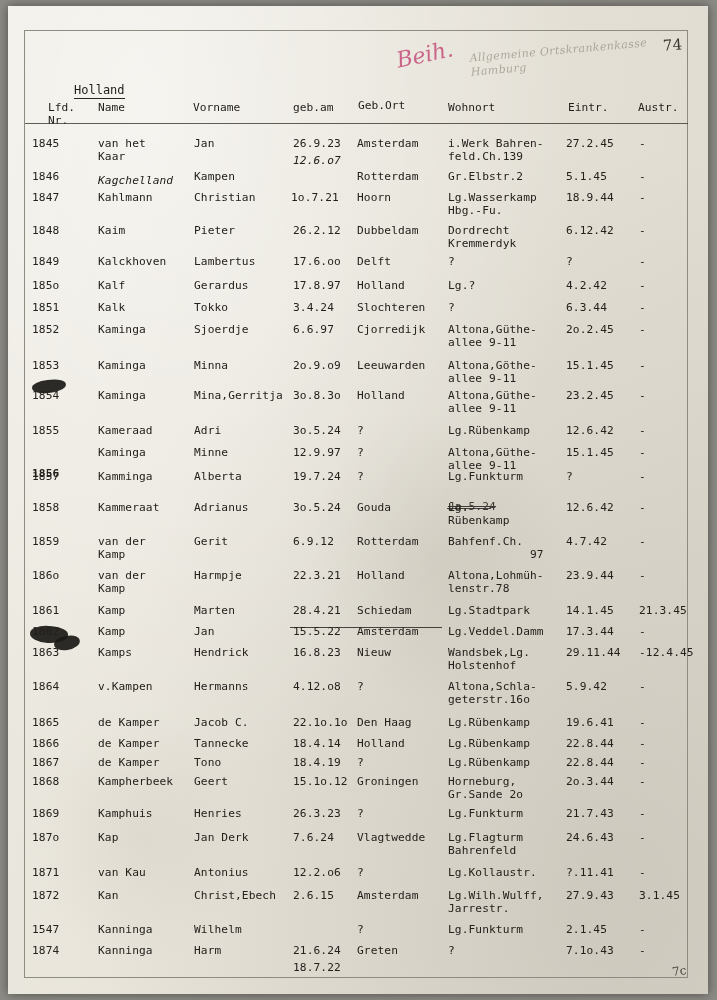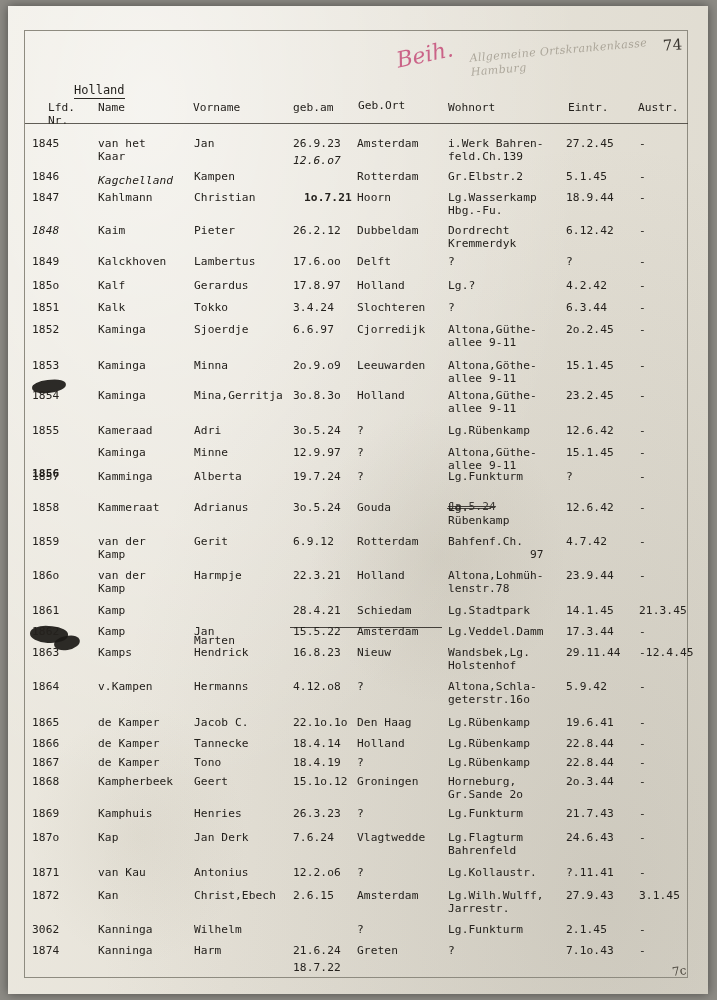--- a/index.html
+++ b/index.html
@@ -186,27 +186,27 @@
         <div class="txt" style="left: 90px; top: 168px; font-style: italic;">Kagchelland</div>
         <div class="txt" style="left: 186px; top: 164px;">Kampen</div>
         <div class="txt" style="left: 285px; top: 148px; font-style: italic;">12.6.o7</div>
         <div class="txt" style="left: 349px; top: 164px;">Rotterdam</div>
         <div class="txt" style="left: 440px; top: 164px;">Gr.Elbstr.2</div>
         <div class="txt" style="left: 558px; top: 164px;">5.1.45</div>
         <div class="txt" style="left: 631px; top: 164px;">-</div>
         <div class="txt" style="left: 24px; top: 185px;">1847</div>
         <div class="txt" style="left: 90px; top: 185px;">Kahlmann</div>
         <div class="txt" style="left: 186px; top: 185px;">Christian</div>
-        <div class="txt" style="left: 296px; top: 185px; font-weight: bold;">1o.7.21</div>
+        <div class="txt" style="left: 283px; top: 185px;">1o.7.21</div>
         <div class="txt" style="left: 349px; top: 185px;">Hoorn</div>
         <div class="txt" style="left: 440px; top: 185px;">Lg.Wasserkamp
 Hbg.-Fu.</div>
         <div class="txt" style="left: 558px; top: 185px;">18.9.44</div>
         <div class="txt" style="left: 631px; top: 185px;">-</div>
-        <div class="txt" style="left: 24px; top: 218px; font-style: italic;">1848</div>
+        <div class="txt" style="left: 24px; top: 218px;">1848</div>
         <div class="txt" style="left: 90px; top: 218px;">Kaim</div>
         <div class="txt" style="left: 186px; top: 218px;">Pieter</div>
         <div class="txt" style="left: 285px; top: 218px;">26.2.12</div>
         <div class="txt" style="left: 349px; top: 218px;">Dubbeldam</div>
         <div class="txt" style="left: 440px; top: 218px;">Dordrecht
 Kremmerdyk</div>
         <div class="txt" style="left: 558px; top: 218px;">6.12.42</div>
         <div class="txt" style="left: 631px; top: 218px;">-</div>
         <div class="txt" style="left: 24px; top: 249px;">1849</div>
         <div class="txt" style="left: 90px; top: 249px;">Kalckhoven</div>
@@ -309,21 +309,21 @@
 Kamp</div>
         <div class="txt" style="left: 186px; top: 563px;">Harmpje</div>
         <div class="txt" style="left: 285px; top: 563px;">22.3.21</div>
         <div class="txt" style="left: 349px; top: 563px;">Holland</div>
         <div class="txt" style="left: 440px; top: 563px;">Altona,Lohmüh-
 lenstr.78</div>
         <div class="txt" style="left: 558px; top: 563px;">23.9.44</div>
         <div class="txt" style="left: 631px; top: 563px;">-</div>
         <div class="txt" style="left: 24px; top: 598px;">1861</div>
         <div class="txt" style="left: 90px; top: 598px;">Kamp</div>
-        <div class="txt" style="left: 186px; top: 628px;">Marten</div>
+        <div class="txt" style="left: 186px; top: 598px;">Marten</div>
         <div class="txt" style="left: 285px; top: 598px;">28.4.21</div>
         <div class="txt" style="left: 349px; top: 598px;">Schiedam</div>
         <div class="txt" style="left: 440px; top: 598px;">Lg.Stadtpark</div>
         <div class="txt" style="left: 558px; top: 598px;">14.1.45</div>
         <div class="txt" style="left: 631px; top: 598px;">21.3.45</div>
         <div class="txt" style="left: 24px; top: 619px;">1862</div>
         <div class="txt" style="left: 90px; top: 619px;">Kamp</div>
         <div class="txt" style="left: 186px; top: 619px;">Jan</div>
         <div class="txt" style="left: 285px; top: 619px;">15.5.22</div>
         <div class="txt" style="left: 349px; top: 619px;">Amsterdam</div>
@@ -408,21 +408,21 @@
         <div class="txt" style="left: 631px; top: 860px;">-</div>
         <div class="txt" style="left: 24px; top: 883px;">1872</div>
         <div class="txt" style="left: 90px; top: 883px;">Kan</div>
         <div class="txt" style="left: 186px; top: 883px;">Christ,Ebech</div>
         <div class="txt" style="left: 285px; top: 883px;">2.6.15</div>
         <div class="txt" style="left: 349px; top: 883px;">Amsterdam</div>
         <div class="txt" style="left: 440px; top: 883px;">Lg.Wilh.Wulff,
 Jarrestr.</div>
         <div class="txt" style="left: 558px; top: 883px;">27.9.43</div>
         <div class="txt" style="left: 631px; top: 883px;">3.1.45</div>
-        <div class="txt" style="left: 24px; top: 917px;">3062</div>
+        <div class="txt" style="left: 24px; top: 917px;">1547</div>
         <div class="txt" style="left: 90px; top: 917px;">Kanninga</div>
         <div class="txt" style="left: 186px; top: 917px;">Wilhelm</div>
         <div class="txt" style="left: 285px; top: 917px; margin-top: 38px;">18.7.22</div>
         <div class="txt" style="left: 349px; top: 917px;">?</div>
         <div class="txt" style="left: 440px; top: 917px;">Lg.Funkturm</div>
         <div class="txt" style="left: 558px; top: 917px;">2.1.45</div>
         <div class="txt" style="left: 631px; top: 917px;">-</div>
         <div class="txt" style="left: 24px; top: 938px;">1874</div>
         <div class="txt" style="left: 90px; top: 938px;">Kanninga</div>
         <div class="txt" style="left: 186px; top: 938px;">Harm</div>

